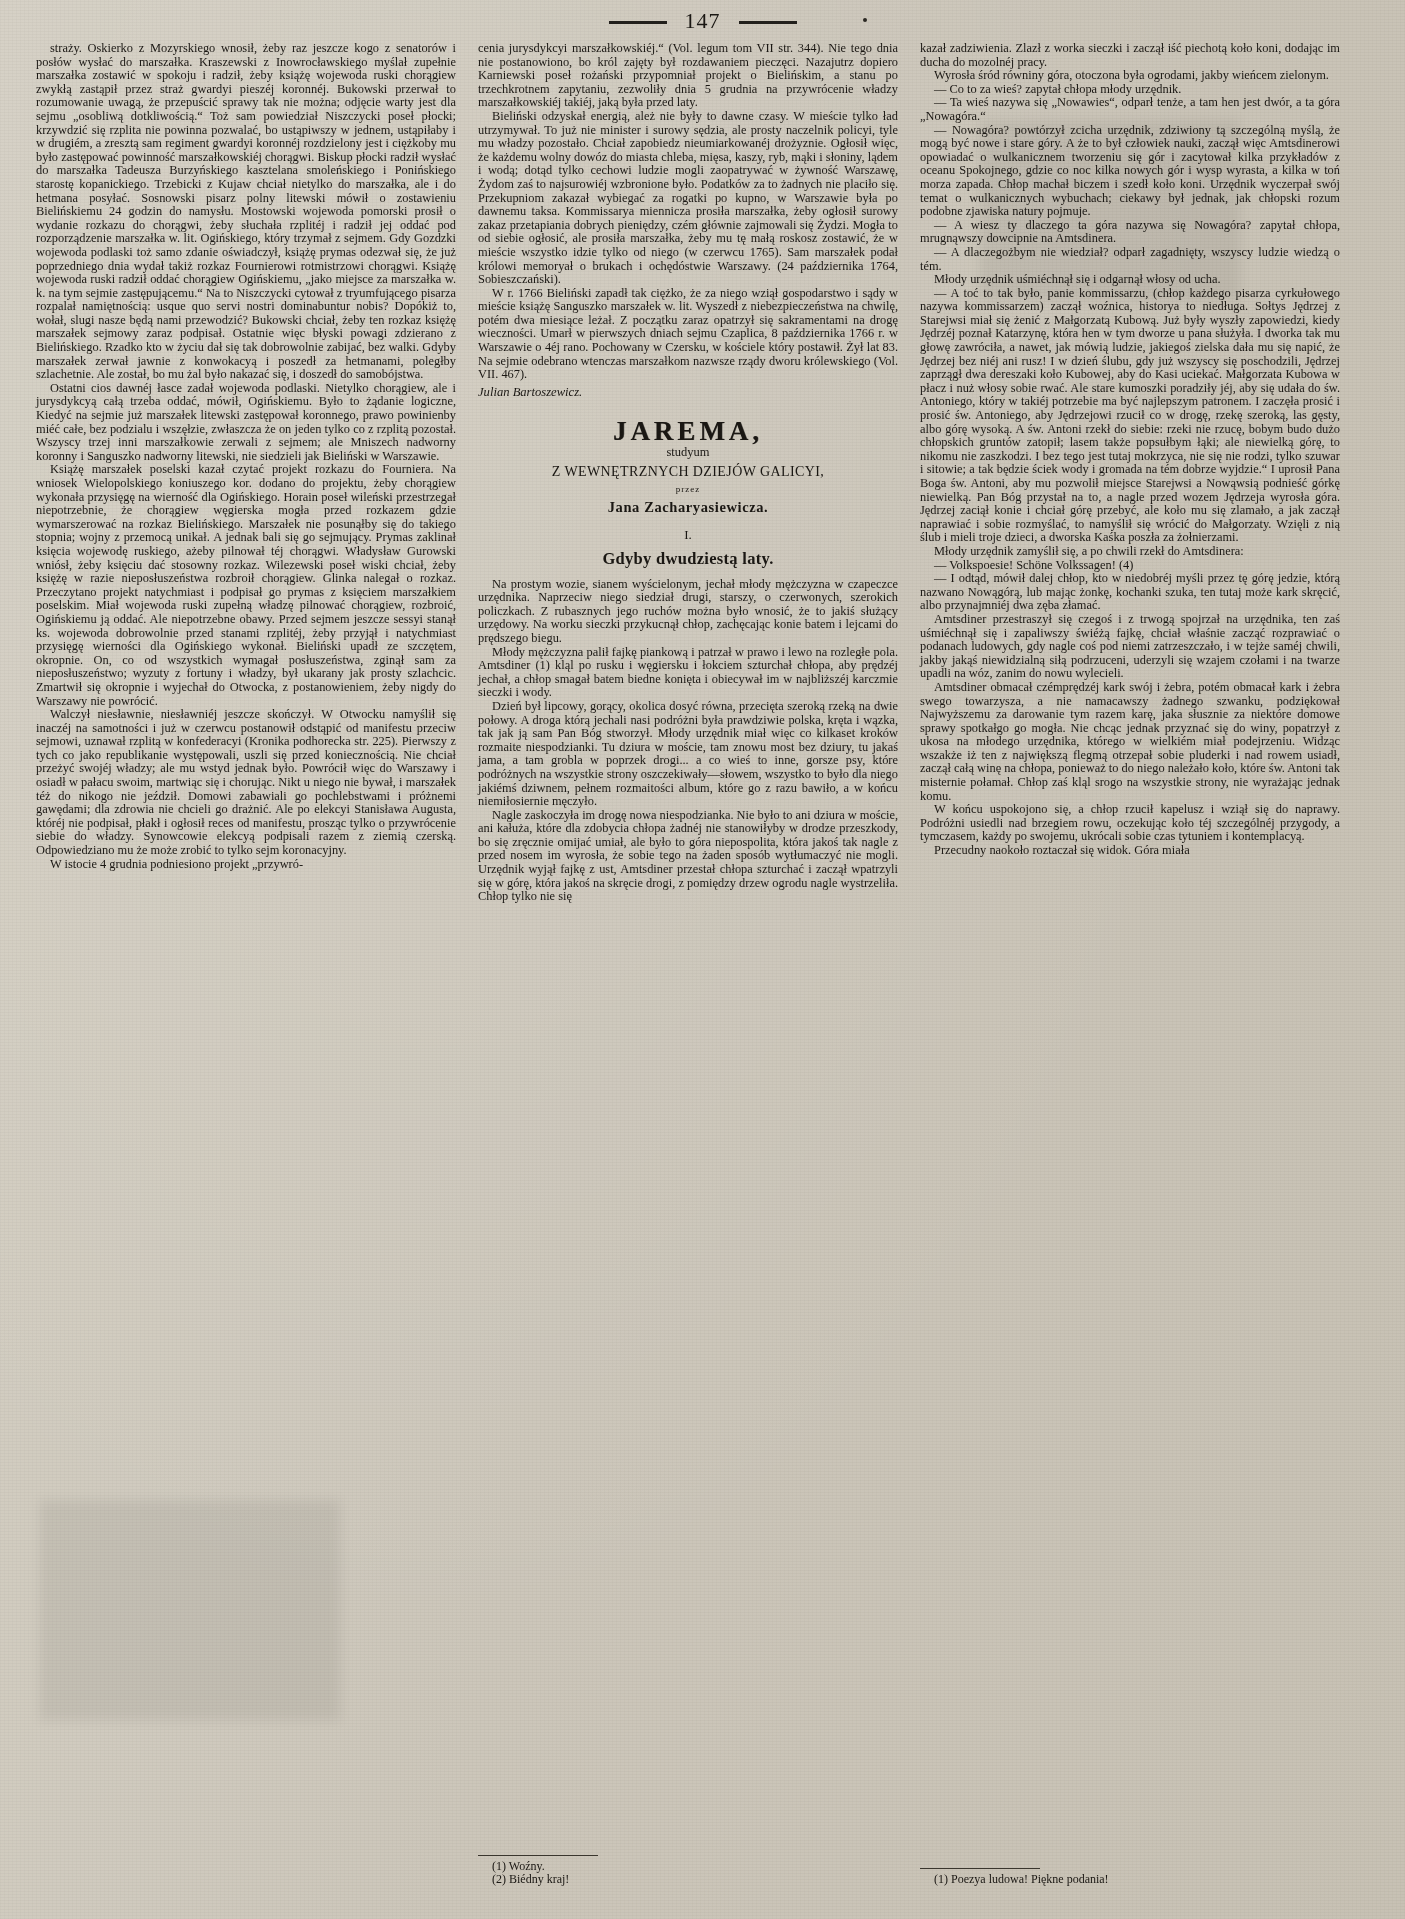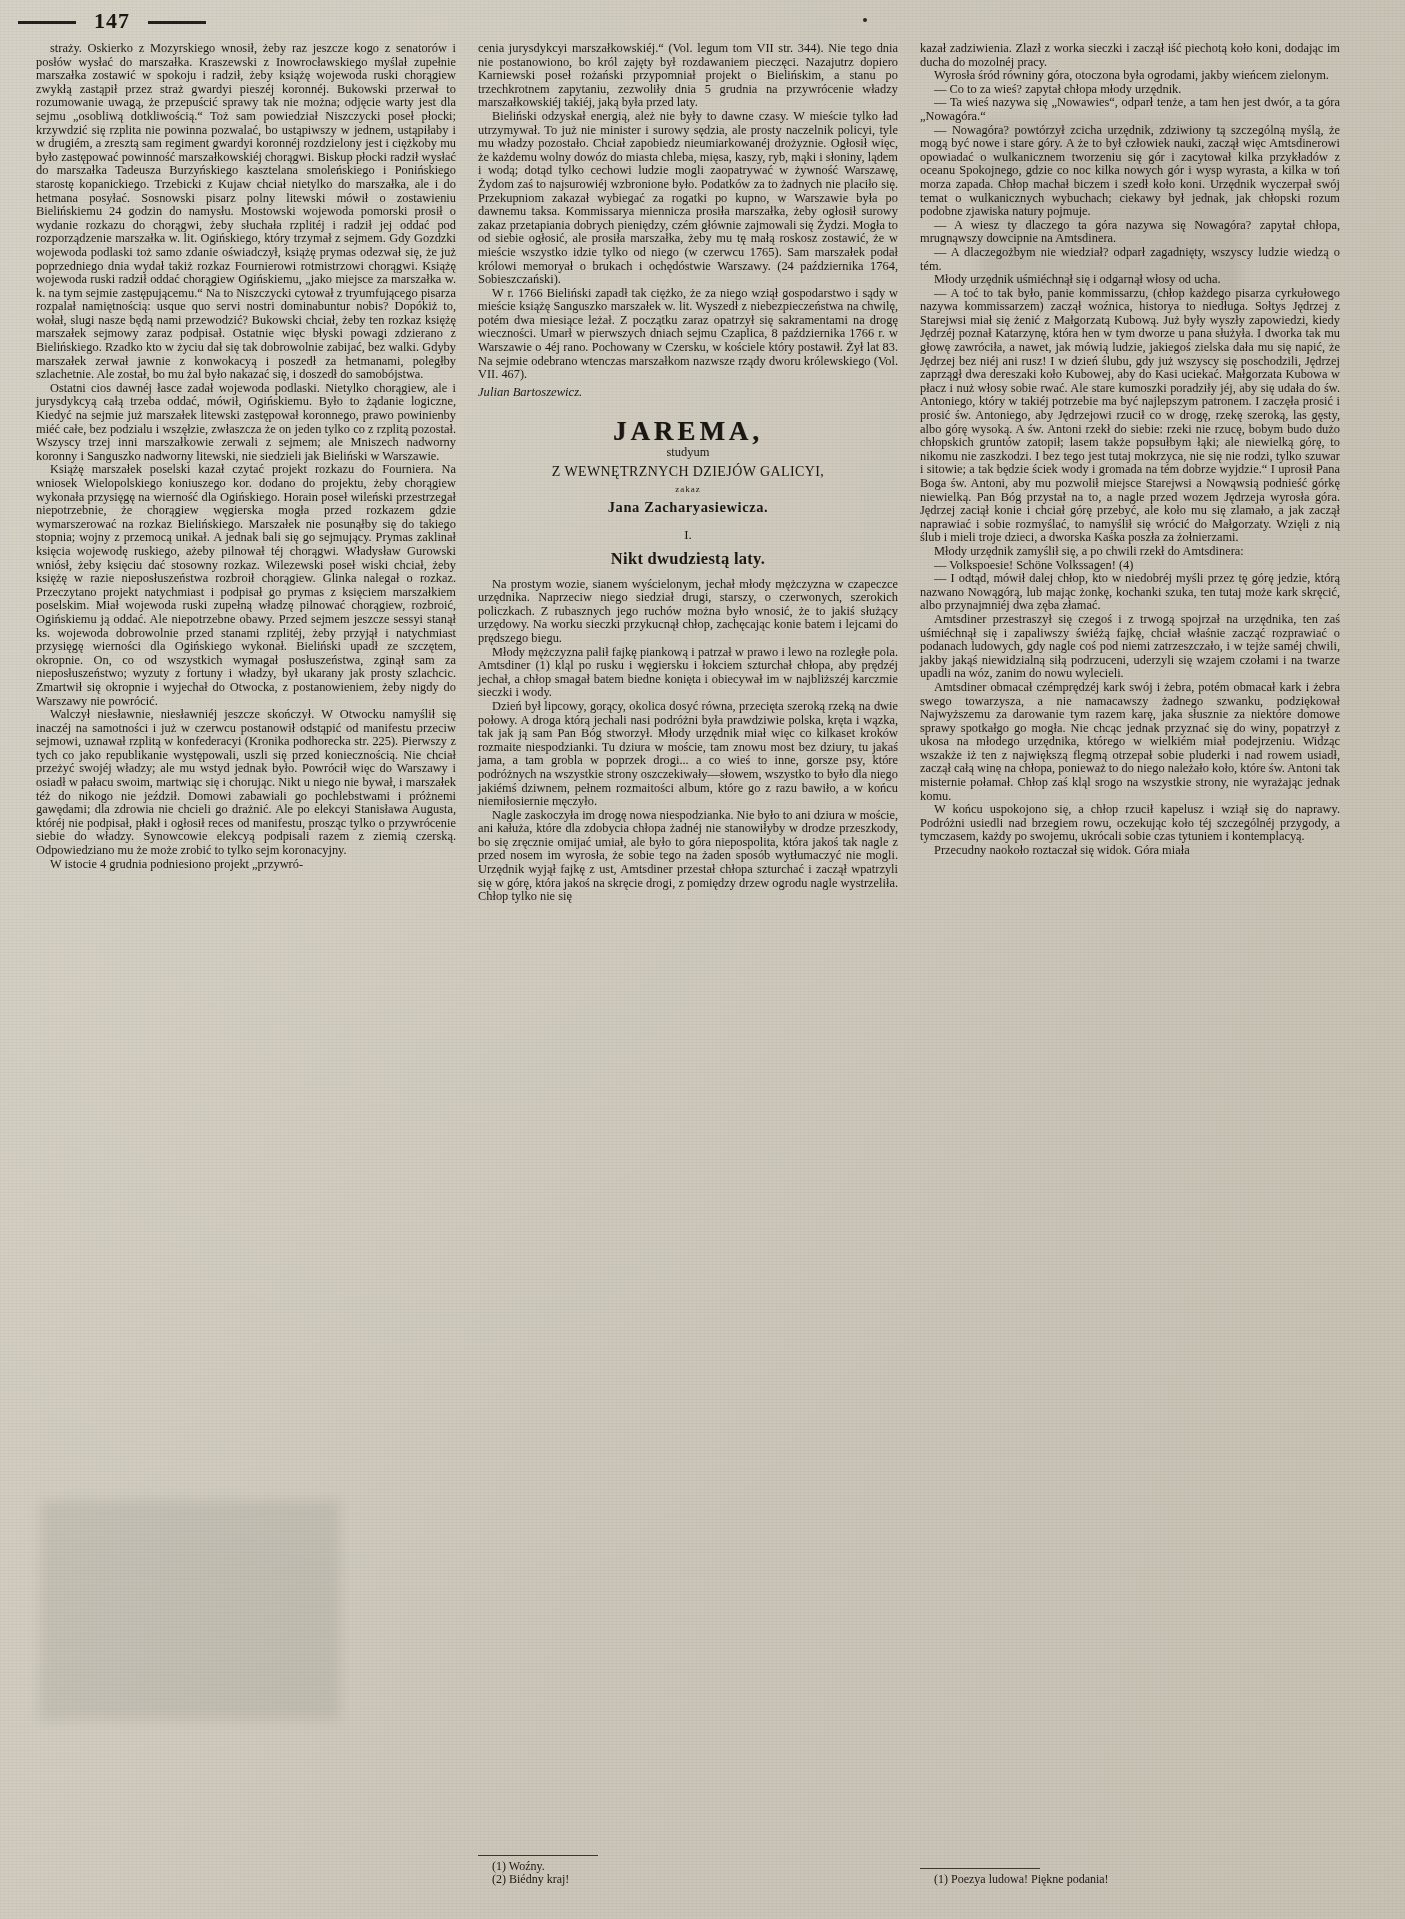--- a/index.html
+++ b/index.html
@@ -23,22 +23,23 @@
     position:absolute;inset:0;
     background-image:
       repeating-linear-gradient(0deg, rgba(0,0,0,0.035) 0 1px, rgba(255,255,255,0.02) 1px 3px),
       repeating-linear-gradient(90deg, rgba(0,0,0,0.025) 0 1px, rgba(255,255,255,0.015) 1px 4px);
     opacity:.55;
     pointer-events:none;
   }
   .header{
     position:absolute;
     top:8px;left:0;width:1405px;
+    text-align:center;
     font-size:22px;
-    font-weight:bold;
+    font-weight:normal;
     letter-spacing:1px;
   }
   .header .rule{
     display:inline-block;
     width:58px;height:3px;
     background:#22201c;
     vertical-align:middle;
     margin:0 18px;
   }
   .header .dot{
@@ -168,26 +169,26 @@
     <div class="col">
       <p class="noind">cenia jurysdykcyi marszałkowskiéj.“ (Vol. legum tom VII str. 344). Nie tego dnia nie postanowiono, bo król zajęty był rozdawaniem pieczęci. Nazajutrz dopiero Karniewski poseł rożański przypomniał projekt o Bielińskim, a stanu po trzechkrotnem zapytaniu, zezwoliły dnia 5 grudnia na przywrócenie władzy marszałkowskiéj takiéj, jaką była przed laty.</p>
       <p>Bieliński odzyskał energią, ależ nie były to dawne czasy. W mieście tylko ład utrzymywał. To już nie minister i surowy sędzia, ale prosty naczelnik policyi, tyle mu władzy pozostało. Chciał zapobiedz nieumiarkowanéj drożyznie. Ogłosił więc, że każdemu wolny dowóz do miasta chleba, mięsa, kaszy, ryb, mąki i słoniny, lądem i wodą; dotąd tylko cechowi ludzie mogli zaopatrywać w żywność Warszawę, Żydom zaś to najsurowiéj wzbronione było. Podatków za to żadnych nie placiło się. Przekupniom zakazał wybiegać za rogatki po kupno, w Warszawie była po dawnemu taksa. Kommissarya miennicza prosiła marszałka, żeby ogłosił surowy zakaz przetapiania dobrych pieniędzy, czém głównie zajmowali się Żydzi. Mogła to od siebie ogłosić, ale prosiła marszałka, żeby mu tę małą roskosz zostawić, że w mieście wszystko idzie tylko od niego (w czerwcu 1765). Sam marszałek podał królowi memoryał o brukach i ochędóstwie Warszawy. (24 października 1764, Sobieszczański).</p>
       <p>W r. 1766 Bieliński zapadł tak ciężko, że za niego wziął gospodarstwo i sądy w mieście książę Sanguszko marszałek w. lit. Wyszedł z niebezpieczeństwa na chwilę, potém dwa miesiące leżał. Z początku zaraz opatrzył się sakramentami na drogę wieczności. Umarł w pierwszych dniach sejmu Czaplica, 8 października 1766 r. w Warszawie o 4éj rano. Pochowany w Czersku, w kościele który postawił. Żył lat 83. Na sejmie odebrano wtenczas marszałkom nazwsze rządy dworu królewskiego (Vol. VII. 467).</p>
       <div class="sig">Julian Bartoszewicz.</div>
 
       <div class="title-block">
         <span class="title-main">JAREMA,</span>
         <span class="title-sub">studyum</span>
         <span class="title-line2">Z WEWNĘTRZNYCH DZIEJÓW GALICYI,</span>
-        <span class="title-prez">zakaz</span>
+        <span class="title-prez">przez</span>
         <span class="title-author">Jana Zacharyasiewicza.</span>
       </div>
 
       <span class="chapter-num">I.</span>
-      <span class="chapter-title">Nikt dwudziestą laty.</span>
+      <span class="chapter-title">Gdyby dwudziestą laty.</span>
 
       <p>Na prostym wozie, sianem wyścielonym, jechał młody mężczyzna w czapeczce urzędnika. Naprzeciw niego siedział drugi, starszy, o czerwonych, szerokich policzkach. Z rubasznych jego ruchów można było wnosić, że to jakiś służący urzędowy. Na worku sieczki przykucnął chłop, zachęcając konie batem i lejcami do prędszego biegu.</p>
       <p>Młody mężczyzna palił fajkę piankową i patrzał w prawo i lewo na rozległe pola. Amtsdiner (1) kląl po rusku i węgiersku i łokciem szturchał chłopa, aby prędzéj jechał, a chłop smagał batem biedne konięta i obiecywał im w najbliższéj karczmie sieczki i wody.</p>
       <p>Dzień był lipcowy, gorący, okolica dosyć równa, przecięta szeroką rzeką na dwie połowy. A droga którą jechali nasi podróżni była prawdziwie polska, kręta i wązka, tak jak ją sam Pan Bóg stworzył. Młody urzędnik miał więc co kilkaset kroków rozmaite niespodzianki. Tu dziura w moście, tam znowu most bez dziury, tu jakaś jama, a tam grobla w poprzek drogi... a co wieś to inne, gorsze psy, które podróżnych na wszystkie strony oszczekiwały—słowem, wszystko to było dla niego jakiémś dziwnem, pełnem rozmaitości album, które go z razu bawiło, a w końcu niemiłosiernie męczyło.</p>
       <p>Nagle zaskoczyła im drogę nowa niespodzianka. Nie było to ani dziura w moście, ani kałuża, które dla zdobycia chłopa żadnéj nie stanowiłyby w drodze przeszkody, bo się zręcznie omijać umiał, ale było to góra niepospolita, która jakoś tak nagle z przed nosem im wyrosła, że sobie tego na żaden sposób wytłumaczyć nie mogli. Urzędnik wyjął fajkę z ust, Amtsdiner przestał chłopa szturchać i zaczął wpatrzyli się w górę, która jakoś na skręcie drogi, z pomiędzy drzew ogrodu nagle wystrzeliła. Chłop tylko nie się</p>
 
       <div class="footnotes">
         <div class="fn-rule"></div>
         <p class="fn">(1) Woźny.</p>
         <p class="fn">(2) Biédny kraj!</p>

